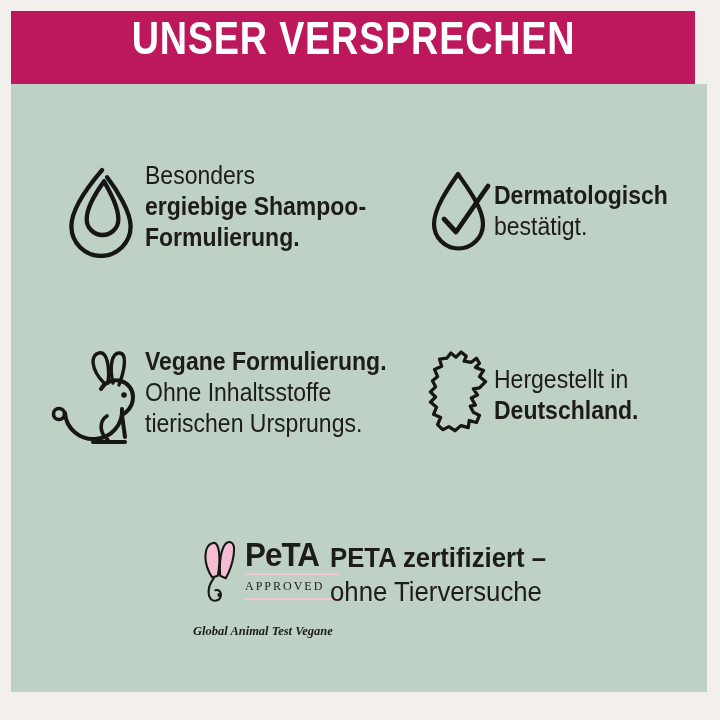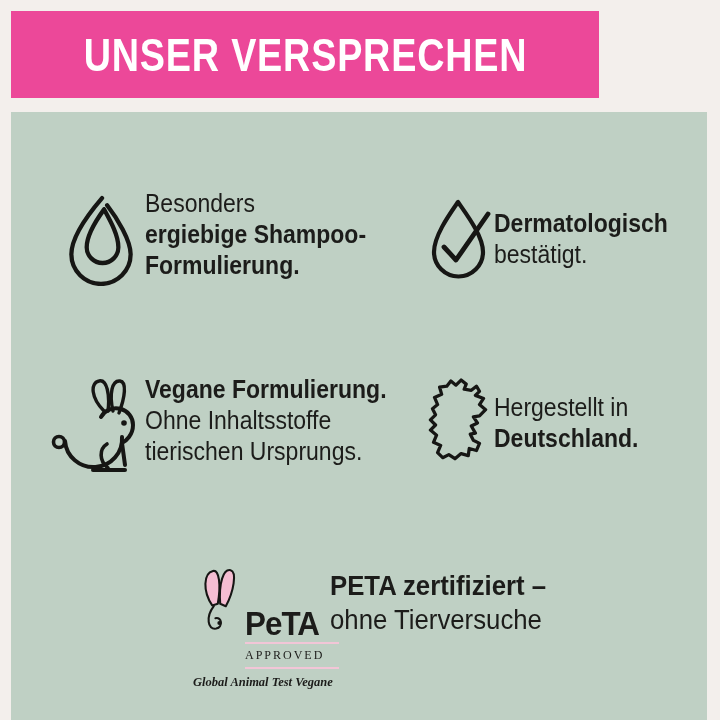--- a/index.html
+++ b/index.html
@@ -5,45 +5,45 @@
   * { margin:0; padding:0; box-sizing:border-box; }
   html,body { width:720px; height:720px; }
   body {
     font-family:"Liberation Sans", sans-serif;
     background:#f3efec;
     position:relative;
     overflow:hidden;
     color:#1c1c1a;
   }
   .header-band {
-    position:absolute; left:11px; top:11px; width:588px; height:87px;
-    background:#ec4899;
-    display:flex; align-items:center; justify-content:center;
+    position:absolute; left:11px; top:11px; width:684px; height:87px;
+    background:#be185d;
+    display:flex; justify-content:center;
   }
   .header-band .title {
     color:#ffffff; font-size:46px; font-weight:700; letter-spacing:1px;
     transform:scaleX(0.82); white-space:nowrap;
   }
   .panel {
-    position:absolute; left:11px; top:112px; width:696px; height:608px;
+    position:absolute; left:11px; top:84px; width:696px; height:608px;
     background:#bfd0c4;
   }
   .icon { position:absolute; }
   .icon svg { display:block; }
   .txt {
     position:absolute; font-size:25px; line-height:31px;
     transform:scaleX(0.92); transform-origin:0 0; white-space:nowrap;
   }
   .txt .ln { display:block; }
   .bold { font-weight:700; }
   
   .peta-logo { position:absolute; left:182px; top:450px; width:150px; }
   .peta-row { display:flex; align-items:flex-start; }
   .peta-ears { width:48px; height:86px; flex:0 0 auto; }
-  .peta-right { margin-left:4px; padding-top:6px;margin-top:41px; }
+  .peta-right { margin-left:4px; padding-top:6px; }
   .peta-brand {
     font-size:33px; font-weight:800; letter-spacing:-1px; line-height:30px;
     transform:scaleX(0.95); transform-origin:0 0; white-space:nowrap;
   }
   .peta-line { height:2px; background:#f2c6d7; margin:3px 0 2px 0; width:94px; }
   .peta-approved {
     font-family:"Liberation Serif", serif; font-size:12px; font-weight:400;
     letter-spacing:2px; line-height:18px; white-space:nowrap;
   }
   .peta-tagline {

